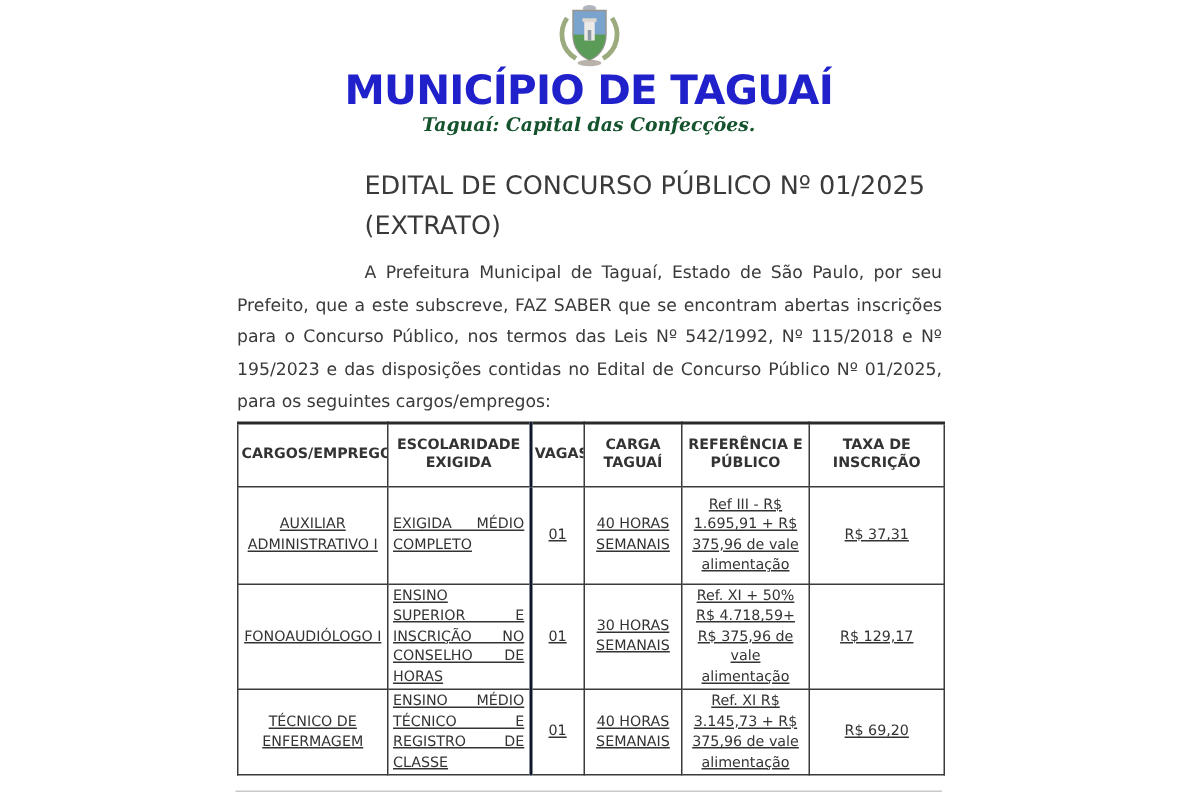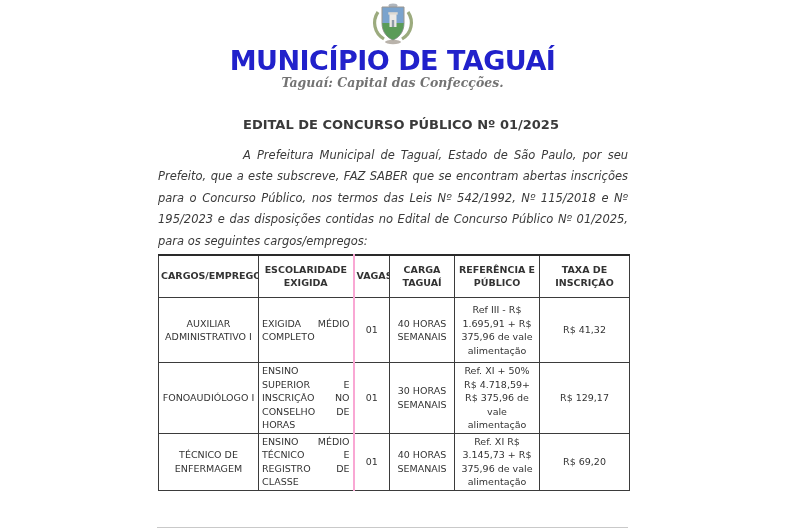--- a/index.html
+++ b/index.html
@@ -22,45 +22,44 @@
     letter-spacing: -0.5px;
     color: #2121cb;
     line-height: 30px;
   }
   .tagline {
     margin-top: 0px;
     font-family: "DejaVu Serif", "Liberation Serif", serif;
     font-style: italic;
     font-weight: bold;
     font-size: 12.5px;
-    color: #737373;
+    color: #14532d;
     line-height: 14px;
   }
   
   .content {
     position: absolute;
     left: 158px;
     top: 118px;
     width: 470px;
   }
   .doc-heading {
     margin: 0 0 13.5px 85px;
-    font-size: 13px;
-    font-weight: bold;
+    font-size: 17px;
+    font-weight: normal;
     line-height: 13px;
     color: #3a3a3a;
   }
   .intro {
     margin: 11px 0 0 0;
     font-size: 11.5px;
     line-height: 21.5px;
     text-align: justify;
     text-indent: 85px;
     color: #3a3a3a;
-    font-style: italic;
   }
   
   table.jobs {
     margin-top: 2px;
     border-collapse: collapse;
     width: 471px;
     table-layout: fixed;
     color: #333333;
   }
   table.jobs { border: 1px solid #363636; border-top: 2px solid #2a2a2a; }
@@ -70,22 +69,22 @@
     vertical-align: middle;
     overflow: hidden;
   }
   .jobs th {
     font-weight: bold;
     text-align: center;
     line-height: 12.5px;
     height: 37px;
     padding: 2px;
   }
-  .jobs td { line-height: 13.5px; padding: 1px 3px; }
-  .jobs .col-bold-divider { border-left: 2px solid #f9a8d4; }
+  .jobs td { line-height: 13.5px; padding: 1px 3px; text-decoration: underline; }
+  .jobs .col-bold-divider { border-left: 2px solid #0f172a; }
   .jobs .r1 td { height: 62px; }
   .jobs .r2 td { height: 66px; }
   .jobs .r3 td { height: 42px; }
   .jobs .cargo { text-align: center; }
   .jobs .escol { text-align: justify; }
   .jobs .num, .jobs .carga, .jobs .ref, .jobs .taxa { text-align: center; }
   .ghost-line {
     position: absolute;
     left: 157px;
     top: 527px;
@@ -110,20 +109,21 @@
       <rect x="20.5" y="11" width="7" height="13" fill="#eceae6"></rect>
       <rect x="19.3" y="9.2" width="9.4" height="2.4" fill="#ddd9d2"></rect>
       <rect x="22.8" y="17" width="2.4" height="7" fill="#8f9aa6"></rect>
     </svg>
     <div class="muni-title">MUNICÍPIO DE TAGUAÍ</div>
     <div class="tagline">Taguaí: Capital das Confecções.</div>
   </div>
 
   <div class="content">
     <p class="doc-heading">EDITAL DE CONCURSO PÚBLICO Nº 01/2025</p>
+    <p class="doc-heading">(EXTRATO)</p>
     <p class="intro">A Prefeitura Municipal de Taguaí, Estado de São Paulo, por seu Prefeito, que a este subscreve, FAZ SABER que se encontram abertas inscrições para o Concurso Público, nos termos das Leis Nº 542/1992, Nº 115/2018 e Nº 195/2023 e das disposições contidas no Edital de Concurso Público Nº 01/2025, para os seguintes cargos/empregos:</p>
 
     <table class="jobs">
       <colgroup>
         <col style="width:100px">
           <col style="width:95px">
           <col style="width:36px">
         <col style="width:65px">
           <col style="width:85px">
           <col style="width:90px">
@@ -138,21 +138,21 @@
           <th>TAXA DE INSCRIÇÃO</th>
         </tr>
       </thead>
       <tbody>
         <tr class="r1">
           <td class="cargo">AUXILIAR ADMINISTRATIVO I</td>
           <td class="escol">EXIGIDA MÉDIO COMPLETO</td>
           <td class="num col-bold-divider">01</td>
           <td class="carga">40 HORAS SEMANAIS</td>
           <td class="ref">Ref III - R$ 1.695,91 + R$ 375,96 de vale alimentação</td>
-          <td class="taxa">R$ 41,32</td>
+          <td class="taxa">R$ 37,31</td>
         </tr>
         <tr class="r2">
           <td class="cargo">FONOAUDIÓLOGO I</td>
           <td class="escol">ENSINO SUPERIOR E INSCRIÇÃO NO CONSELHO DE HORAS</td>
           <td class="num col-bold-divider">01</td>
           <td class="carga">30 HORAS SEMANAIS</td>
           <td class="ref">Ref. XI + 50% R$ 4.718,59+ R$ 375,96 de vale alimentação</td>
           <td class="taxa">R$ 129,17</td>
         </tr>
         <tr class="r3">

